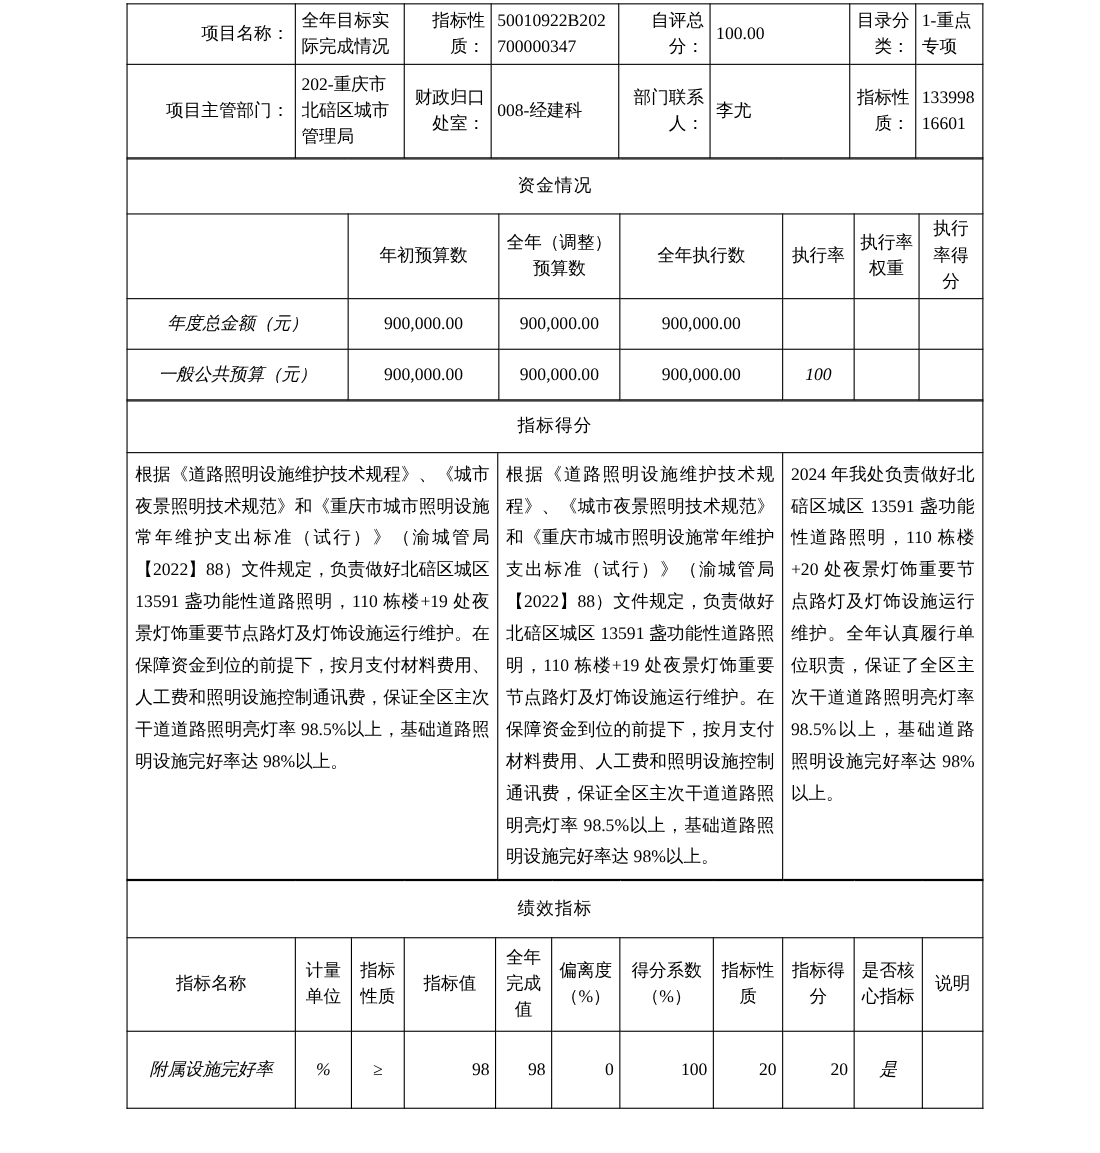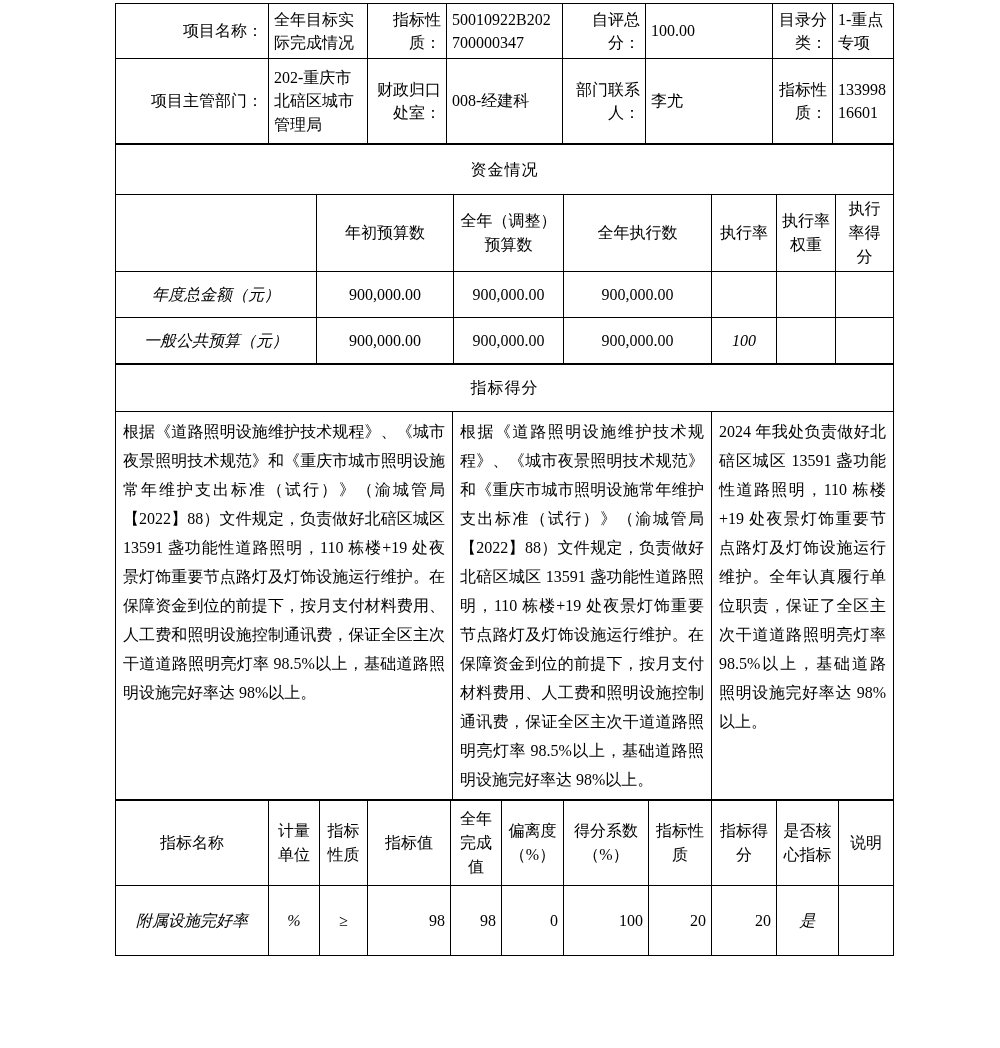--- a/index.html
+++ b/index.html
@@ -125,40 +125,43 @@
           <col style="width:259px">
           <col style="width:182px">
       </colgroup>
       <tbody>
           <tr style="height:47px">
         <td class="sec-title" colspan="3">指标得分</td>
       </tr>
       <tr style="height:381px">
         <td class="goal-cell">根据《道路照明设施维护技术规程》、《城市夜景照明技术规范》和《重庆市城市照明设施常年维护支出标准（试行）》（渝城管局【2022】88）文件规定，负责做好北碚区城区 13591 盏功能性道路照明，110 栋楼+19 处夜景灯饰重要节点路灯及灯饰设施运行维护。在保障资金到位的前提下，按月支付材料费用、人工费和照明设施控制通讯费，保证全区主次干道道路照明亮灯率 98.5%以上，基础道路照明设施完好率达 98%以上。</td>
         <td class="goal-cell">根据《道路照明设施维护技术规程》、《城市夜景照明技术规范》和《重庆市城市照明设施常年维护支出标准（试行）》（渝城管局【2022】88）文件规定，负责做好北碚区城区 13591 盏功能性道路照明，110 栋楼+19 处夜景灯饰重要节点路灯及灯饰设施运行维护。在保障资金到位的前提下，按月支付材料费用、人工费和照明设施控制通讯费，保证全区主次干道道路照明亮灯率 98.5%以上，基础道路照明设施完好率达 98%以上。</td>
-        <td class="goal-cell">2024 年我处负责做好北碚区城区 13591 盏功能性道路照明，110 栋楼+19 处夜景灯饰重要节点路灯及灯饰设施运行维护。全年认真履行单位职责，保证了全区主次干道道路照明亮灯率 98.5%以上，基础道路照明设施完好率达 98%以上。</td>
+        <td class="goal-cell">2024 年我处负责做好北碚区城区 13591 盏功能性道路照明，110 栋楼+20 处夜景灯饰重要节点路灯及灯饰设施运行维护。全年认真履行单位职责，保证了全区主次干道道路照明亮灯率 98.5%以上，基础道路照明设施完好率达 98%以上。</td>
       </tr>
     </tbody>
       </table>
 
     <table>
       <colgroup>
         <col style="width:153px">
           <col style="width:51px">
           <col style="width:48px">
           <col style="width:83px">
         <col style="width:51px">
           <col style="width:62px">
           <col style="width:85px">
           <col style="width:63px">
         <col style="width:65px">
           <col style="width:62px">
           <col style="width:55px">
       </colgroup>
       <tbody>
+          <tr style="height:52px">
+        <td class="sec-title" colspan="11">绩效指标</td>
+      </tr>
       <tr style="height:85px">
         <td class="hdr">指标名称</td>
         <td class="hdr">计量单位</td>
         <td class="hdr">指标性质</td>
         <td class="hdr">指标值</td>
         <td class="hdr">全年完成值</td>
         <td class="hdr">偏离度（%）</td>
         <td class="hdr">得分系数（%）</td>
         <td class="hdr">指标性质</td>
         <td class="hdr">指标得分</td>

